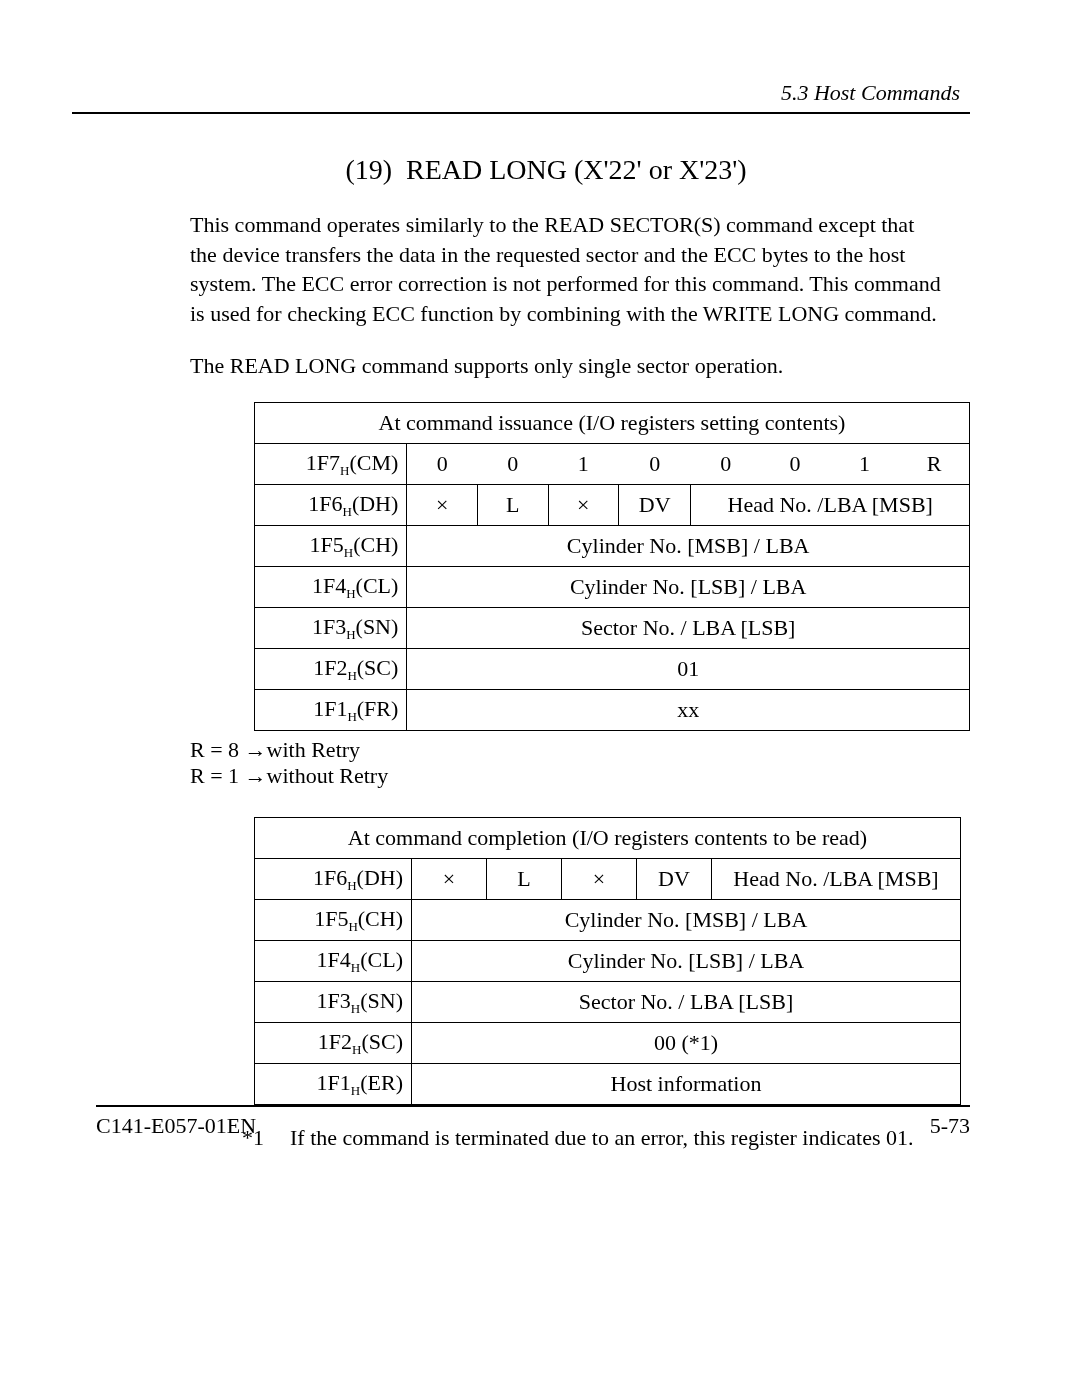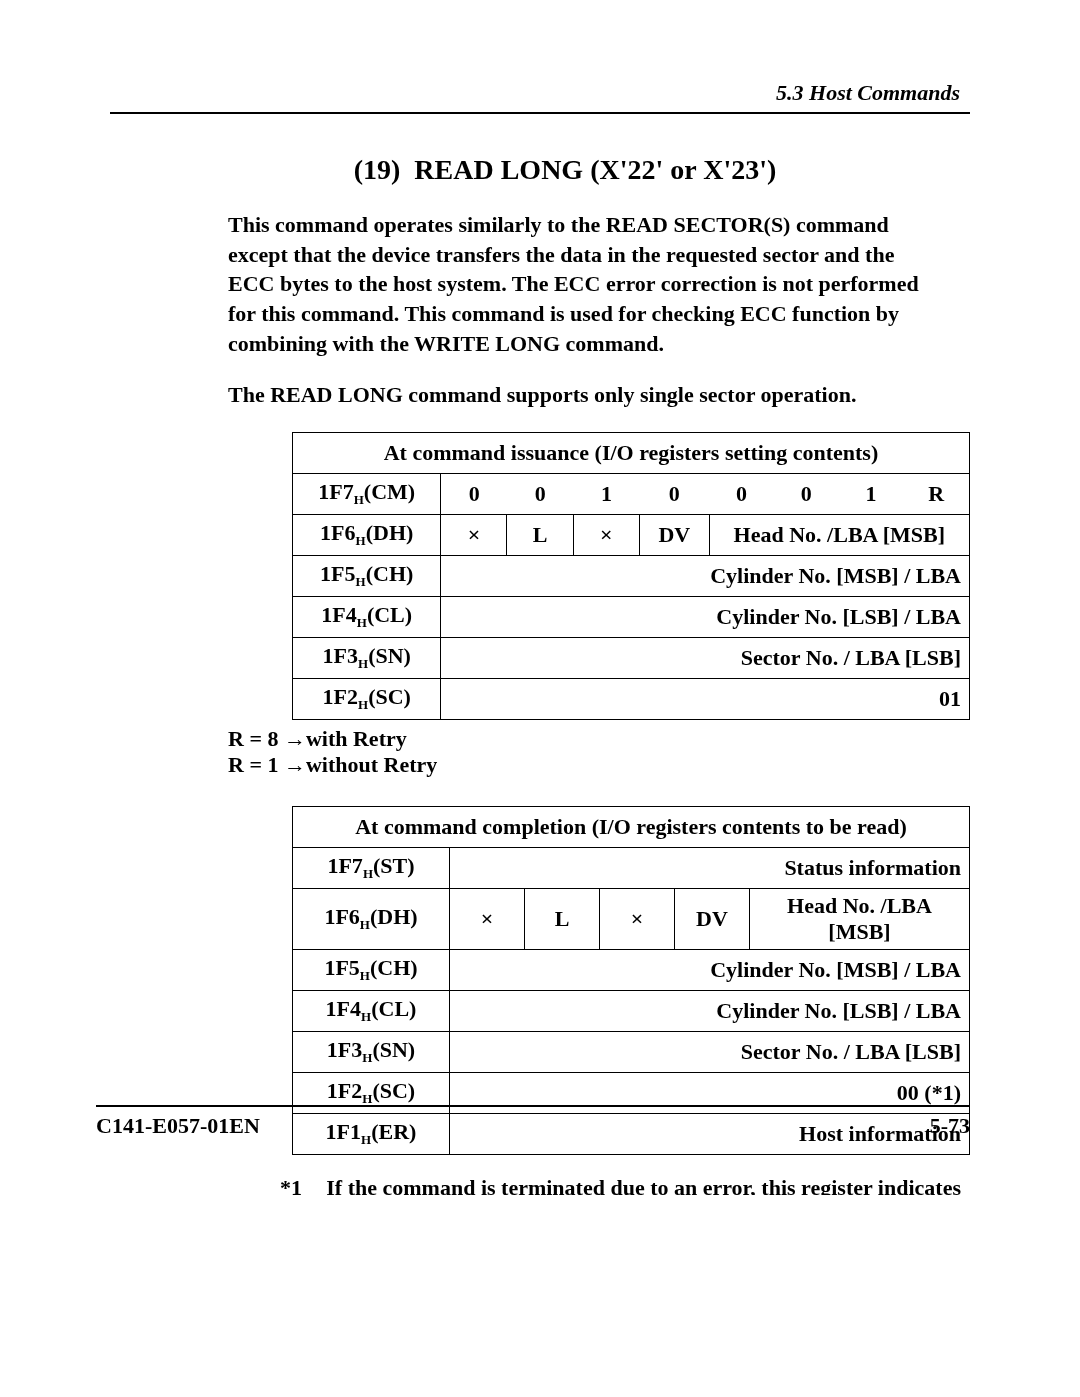--- a/index.html
+++ b/index.html
@@ -6,23 +6,22 @@
     margin: 0;
     padding: 0;
     background: #fff;
     font-family: "Times New Roman", Times, serif;
     color: #000;
   }
   .page {
     width: 1080px;
     height: 1195px;
     box-sizing: border-box;
-    padding: 80px 110px 60px 110px;
+    padding: 80px 110px 60px 72px;
     position: relative;
-    font-weight: bold;
   }
   .header-right {
     text-align: right;
     font-style: italic;
     font-size: 22px;
     padding-right: 10px;
   }
   .hr {
     height: 2px;
     background: #000;
@@ -46,22 +45,22 @@
     border-collapse: collapse;
     font-size: 22px;
   }
   table.reg td {
     border: 1.8px solid #000;
     padding: 4px 8px;
     height: 32px;
     vertical-align: middle;
   }
   table.reg td.center { text-align: center; }
-  table.reg td.left   { text-align: right; }
-  .lbl { text-align: center; }
+  table.reg td.left   { text-align: center; }
+  .lbl { text-align: right; }
   .sub { font-size: 13px; vertical-align: sub; }
   .note {
     font-size: 22px;
     margin: 6px 0 28px 118px;
   }
   .footnote {
     font-size: 22px;
     margin: 20px 0 0 170px;
     display: flex;
   }
@@ -150,40 +149,40 @@
           <span>1F3</span><span class="sub">H</span><span>(SN)</span>
         </td>
         <td colspan="8" class="left">Sector No. / LBA [LSB]</td>
       </tr>
       <tr>
         <td class="lbl w-reg">
           <span>1F2</span><span class="sub">H</span><span>(SC)</span>
         </td>
         <td colspan="8" class="left">01</td>
       </tr>
+      <tr>
+        <td class="lbl w-reg">
+          <span>1F1</span><span class="sub">H</span><span>(FR)</span>
+        </td>
+        <td colspan="8" class="left">xx</td>
+      </tr>
     </tbody>
       </table>
   </div>
 
   <div class="note">
     <div>R = 8 →with Retry</div>
     <div>R = 1 →without Retry</div>
   </div>
 
   <div class="table-wrap">
     <table class="reg">
       <tbody>
           <tr>
         <td colspan="9" class="center">At command completion (I/O registers contents to be read)</td>
-      </tr>
-      <tr>
-        <td class="lbl w-reg">
-          <span>1F7</span><span class="sub">H</span><span>(ST)</span>
-        </td>
-        <td colspan="8" class="left w-data">Status information</td>
       </tr>
       <tr>
         <td class="lbl w-reg">
           <span>1F6</span><span class="sub">H</span><span>(DH)</span>
         </td>
         <td class="w-bit">×</td>
         <td class="w-bit">L</td>
         <td class="w-bit">×</td>
         <td class="w-bit">DV</td>
         <td colspan="4" class="center w-head">Head No. /LBA [MSB]</td>

